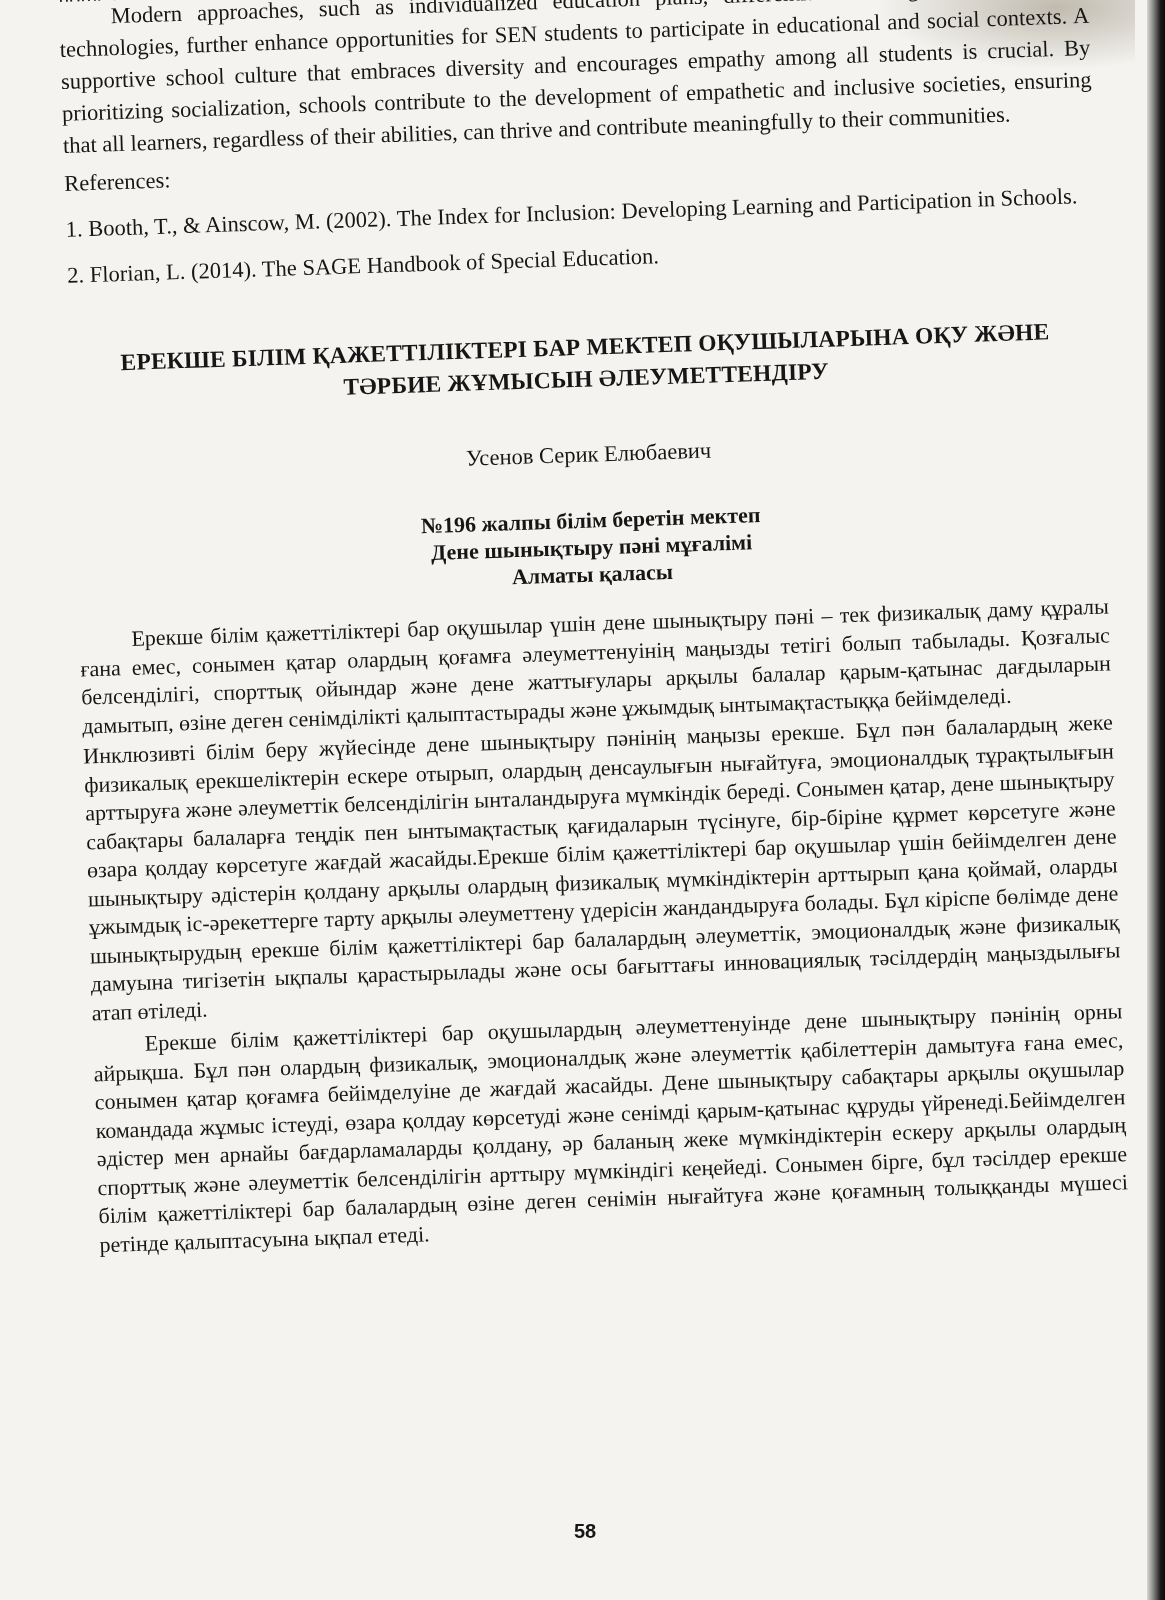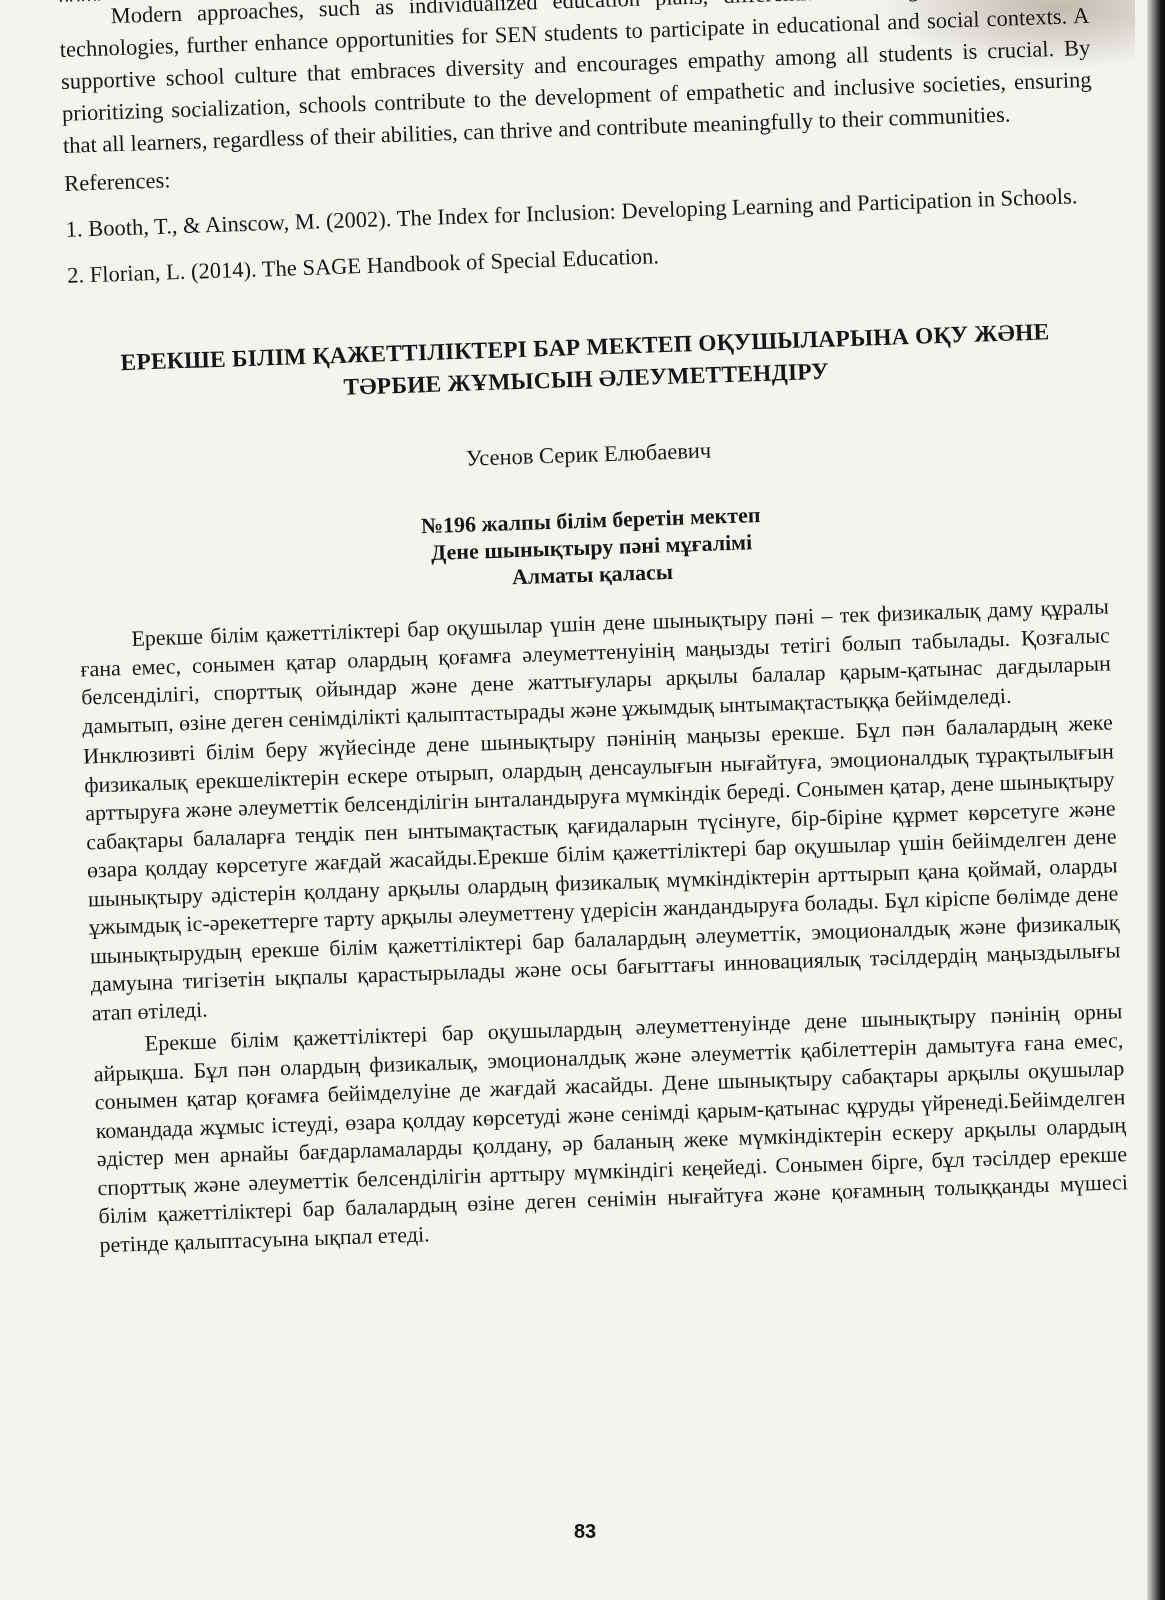--- a/index.html
+++ b/index.html
@@ -73,13 +73,13 @@
     <div>Алматы қаласы</div>
   </div>
 
   <div class="kz">
     <p class="indent">Ерекше білім қажеттіліктері бар оқушылар үшін дене шынықтыру пәні – тек физикалық даму құралы ғана емес, сонымен қатар олардың қоғамға әлеуметтенуінің маңызды тетігі болып табылады. Қозғалыс белсенділігі, спорттық ойындар және дене жаттығулары арқылы балалар қарым-қатынас дағдыларын дамытып, өзіне деген сенімділікті қалыптастырады және ұжымдық ынтымақтастыққа бейімделеді.</p>
     <p class="p2">Инклюзивті білім беру жүйесінде дене шынықтыру пәнінің маңызы ерекше. Бұл пән балалардың жеке физикалық ерекшеліктерін ескере отырып, олардың денсаулығын нығайтуға, эмоционалдық тұрақтылығын арттыруға және әлеуметтік белсенділігін ынталандыруға мүмкіндік береді. Сонымен қатар, дене шынықтыру сабақтары балаларға теңдік пен ынтымақтастық қағидаларын түсінуге, бір-біріне құрмет көрсетуге және өзара қолдау көрсетуге жағдай жасайды.Ерекше білім қажеттіліктері бар оқушылар үшін бейімделген дене шынықтыру әдістерін қолдану арқылы олардың физикалық мүмкіндіктерін арттырып қана қоймай, оларды ұжымдық іс-әрекеттерге тарту арқылы әлеуметтену үдерісін жандандыруға болады. Бұл кіріспе бөлімде дене шынықтырудың ерекше білім қажеттіліктері бар балалардың әлеуметтік, эмоционалдық және физикалық дамуына тигізетін ықпалы қарастырылады және осы бағыттағы инновациялық тәсілдердің маңыздылығы атап өтіледі.</p>
     <p class="indent p3">Ерекше білім қажеттіліктері бар оқушылардың әлеуметтенуінде дене шынықтыру пәнінің орны айрықша. Бұл пән олардың физикалық, эмоционалдық және әлеуметтік қабілеттерін дамытуға ғана емес, сонымен қатар қоғамға бейімделуіне де жағдай жасайды. Дене шынықтыру сабақтары арқылы оқушылар командада жұмыс істеуді, өзара қолдау көрсетуді және сенімді қарым-қатынас құруды үйренеді.Бейімделген әдістер мен арнайы бағдарламаларды қолдану, әр баланың жеке мүмкіндіктерін ескеру арқылы олардың спорттық және әлеуметтік белсенділігін арттыру мүмкіндігі кеңейеді. Сонымен бірге, бұл тәсілдер ерекше білім қажеттіліктері бар балалардың өзіне деген сенімін нығайтуға және қоғамның толыққанды мүшесі ретінде қалыптасуына ықпал етеді.</p>
   </div>
 </div>
 
-<div class="page-num">83</div>
+<div class="page-num">58</div>
 
 </body></html>

